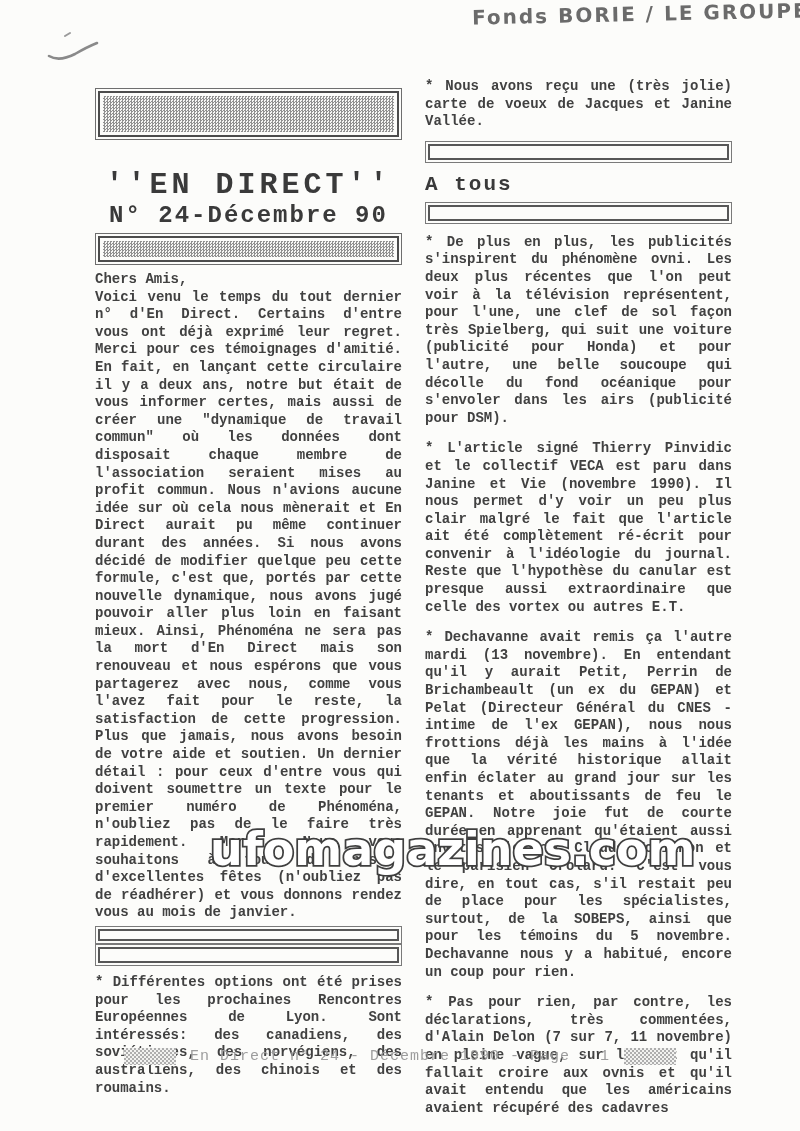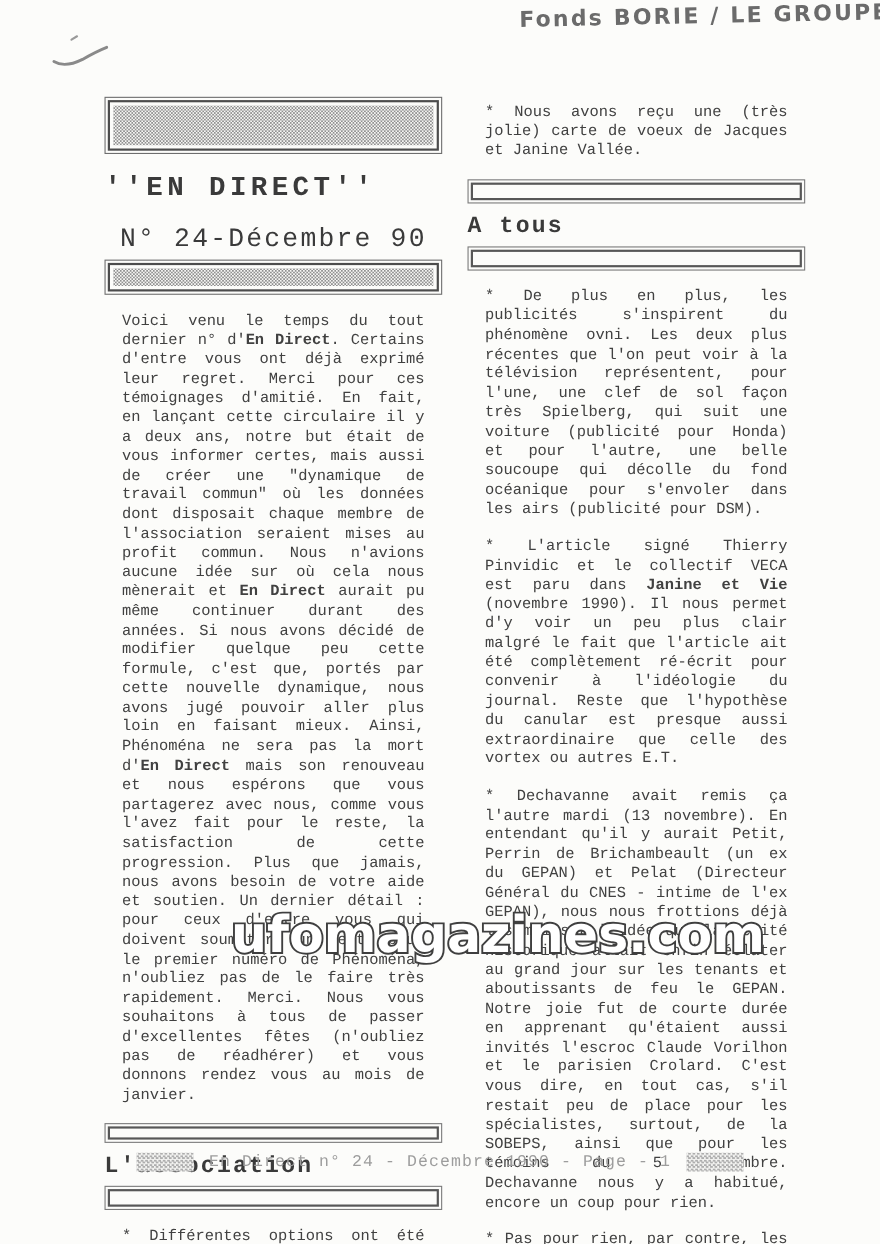--- a/index.html
+++ b/index.html
@@ -37,35 +37,35 @@
   .banner-top .banner-in .banner-fill{height:36px;}
   .banner-mid .banner-in .banner-fill{height:16px;}
 
   
   .bar{border:1px solid #7a7a7a;padding:2px;background:#fcfcfa;}
   .bar-in{border:2px solid #575757;}
   .bar-a .bar-in{height:8px;}
   .bar-b .bar-in{height:12px;}
 
   .newsletter-title{
-    margin-top:16px;
-    font-weight:bold;font-size:25px;letter-spacing:4px;
+    margin-top:28px;text-align:center;
+    font-weight:bold;font-size:30px;letter-spacing:4px;
     color:#3a3a3a;white-space:nowrap;
   }
   .issue-number{
-    margin-top:20px;text-align:center;
-    font-weight:normal;font-size:24px;letter-spacing:2px;
+    margin-top:0;text-align:center;
+    font-weight:bold;font-size:24px;letter-spacing:2px;
     color:#3a3a3a;white-space:nowrap;
   }
   .section-heading{
     font-weight:bold;font-size:21px;letter-spacing:2px;
     color:#3a3a3a;margin:10px 0 6px 0;
   }
   .body-text{font-size:14px;line-height:17.6px;}
-  .body-text p{margin:16px;text-align:justify;}
+  .body-text p{margin:0;text-align:justify;font-weight:bold;}
   .tight p + p{margin-top:0;}
   .spaced p + p{margin-top:13px;}
   .mt4{margin-top:4px;}.mt6{margin-top:6px;}.mt8{margin-top:8px;}
   .mt10{margin-top:10px;}
 
   
   .watermark{
     position:absolute;left:210px;top:822px;width:436px;
     text-align:center;z-index:6;
     font-family:"DejaVu Sans",sans-serif;
@@ -112,28 +112,28 @@
     <div class="newsletter-title">''EN DIRECT''</div>
     <div class="issue-number">N° 24-Décembre 90</div>
 
     <div class="banner banner-mid mt4">
       <div class="banner-in">
           <div class="banner-fill"></div>
         </div>
     </div>
 
     <div class="body-text tight mt6">
+        <p>Chers Amis,</p>
         <p>Voici venu le temps du tout dernier n° d'<b>En Direct</b>. Certains d'entre vous ont déjà exprimé leur regret. Merci pour ces témoignages d'amitié. En fait, en lançant cette circulaire il y a deux ans, notre but était de vous informer certes, mais aussi de créer une "dynamique de travail commun" où les données dont disposait chaque membre de l'association seraient mises au profit commun. Nous n'avions aucune idée sur où cela nous mènerait et <b>En Direct</b> aurait pu même continuer durant des années. Si nous avons décidé de modifier quelque peu cette formule, c'est que, portés par cette nouvelle dynamique, nous avons jugé pouvoir aller plus loin en faisant mieux. Ainsi, Phénoména ne sera pas la mort d'<b>En Direct</b> mais son renouveau et nous espérons que vous partagerez avec nous, comme vous l'avez fait pour le reste, la satisfaction de cette progression. Plus que jamais, nous avons besoin de votre aide et soutien. Un dernier détail : pour ceux d'entre vous qui doivent soumettre un texte pour le premier numéro de Phénoména, n'oubliez pas de le faire très rapidement. Merci. Nous vous souhaitons à tous de passer d'excellentes fêtes (n'oubliez pas de réadhérer) et vous donnons rendez vous au mois de janvier.</p>
       </div>
 
     <div class="bar bar-a mt4">
         <div class="bar-in"></div>
       </div>
 
-    <div class="section-heading">L'association</div>
 
     <div class="bar bar-b">
         <div class="bar-in"></div>
       </div>
 
     <div class="body-text spaced mt8">
         <p>* Différentes options ont été prises pour les prochaines Rencontres Européennes de Lyon. Sont intéressés: des canadiens, des soviétiques, des norvégiens, des australiens, des chinois et des roumains.</p>
       </div>
 
   </div>

